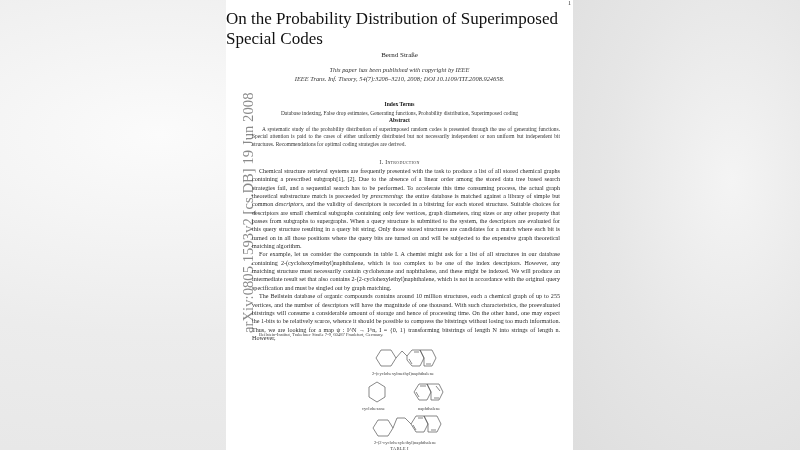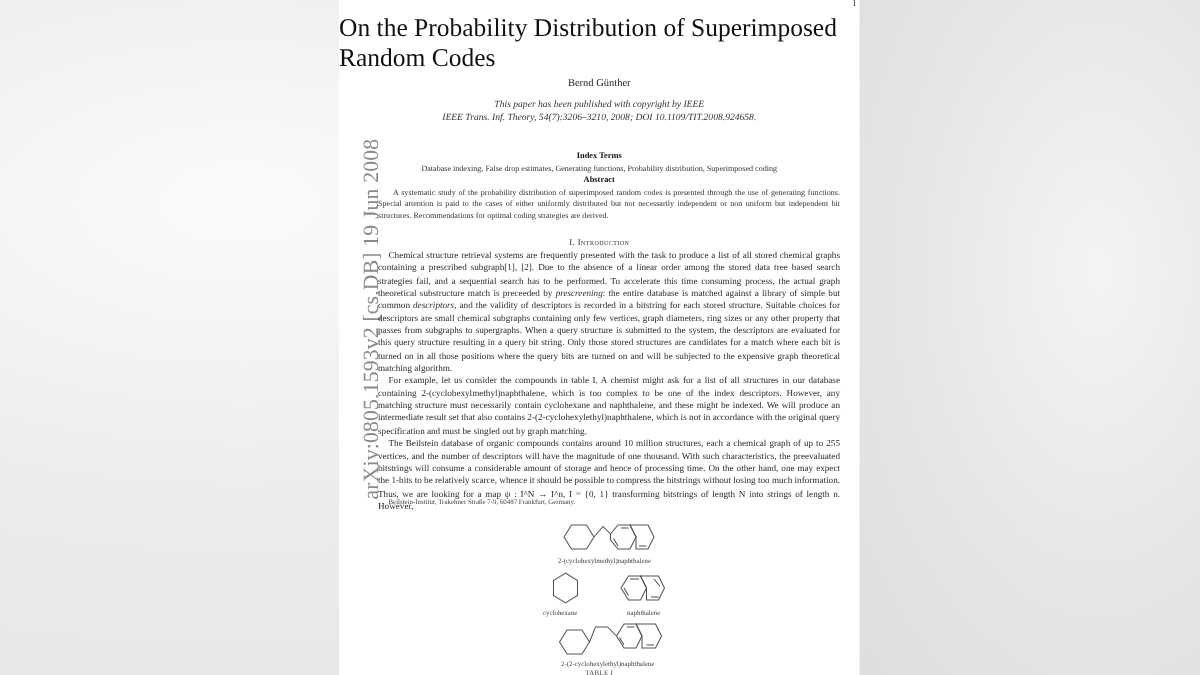--- a/index.html
+++ b/index.html
@@ -87,24 +87,24 @@
 <body>
 
 <div class="bg-right"></div>
 
 <div class="page">
   <div class="page-num">1</div>
   <div class="arxiv-stamp">arXiv:0805.1593v2  [cs.DB]  19 Jun 2008</div>
 
   <div class="title">
     <div>On the Probability Distribution of Superimposed</div>
-    <div>Random Codes</div>
+    <div>Special Codes</div>
   </div>
 
-  <div class="author">Bernd Günther</div>
+  <div class="author">Bernd Straße</div>
 
   <div class="copyright">
     <div>This paper has been published with copyright by IEEE</div>
     <div>IEEE Trans. Inf. Theory, 54(7):3206–3210, 2008; DOI 10.1109/TIT.2008.924658.</div>
   </div>
 
   <div class="heading-b index-terms-h">Index Terms</div>
   <div class="index-terms">Database indexing, False drop estimates, Generating functions, Probability distribution, Superimposed coding</div>
 
   <div class="heading-b abstract-h">Abstract</div>

